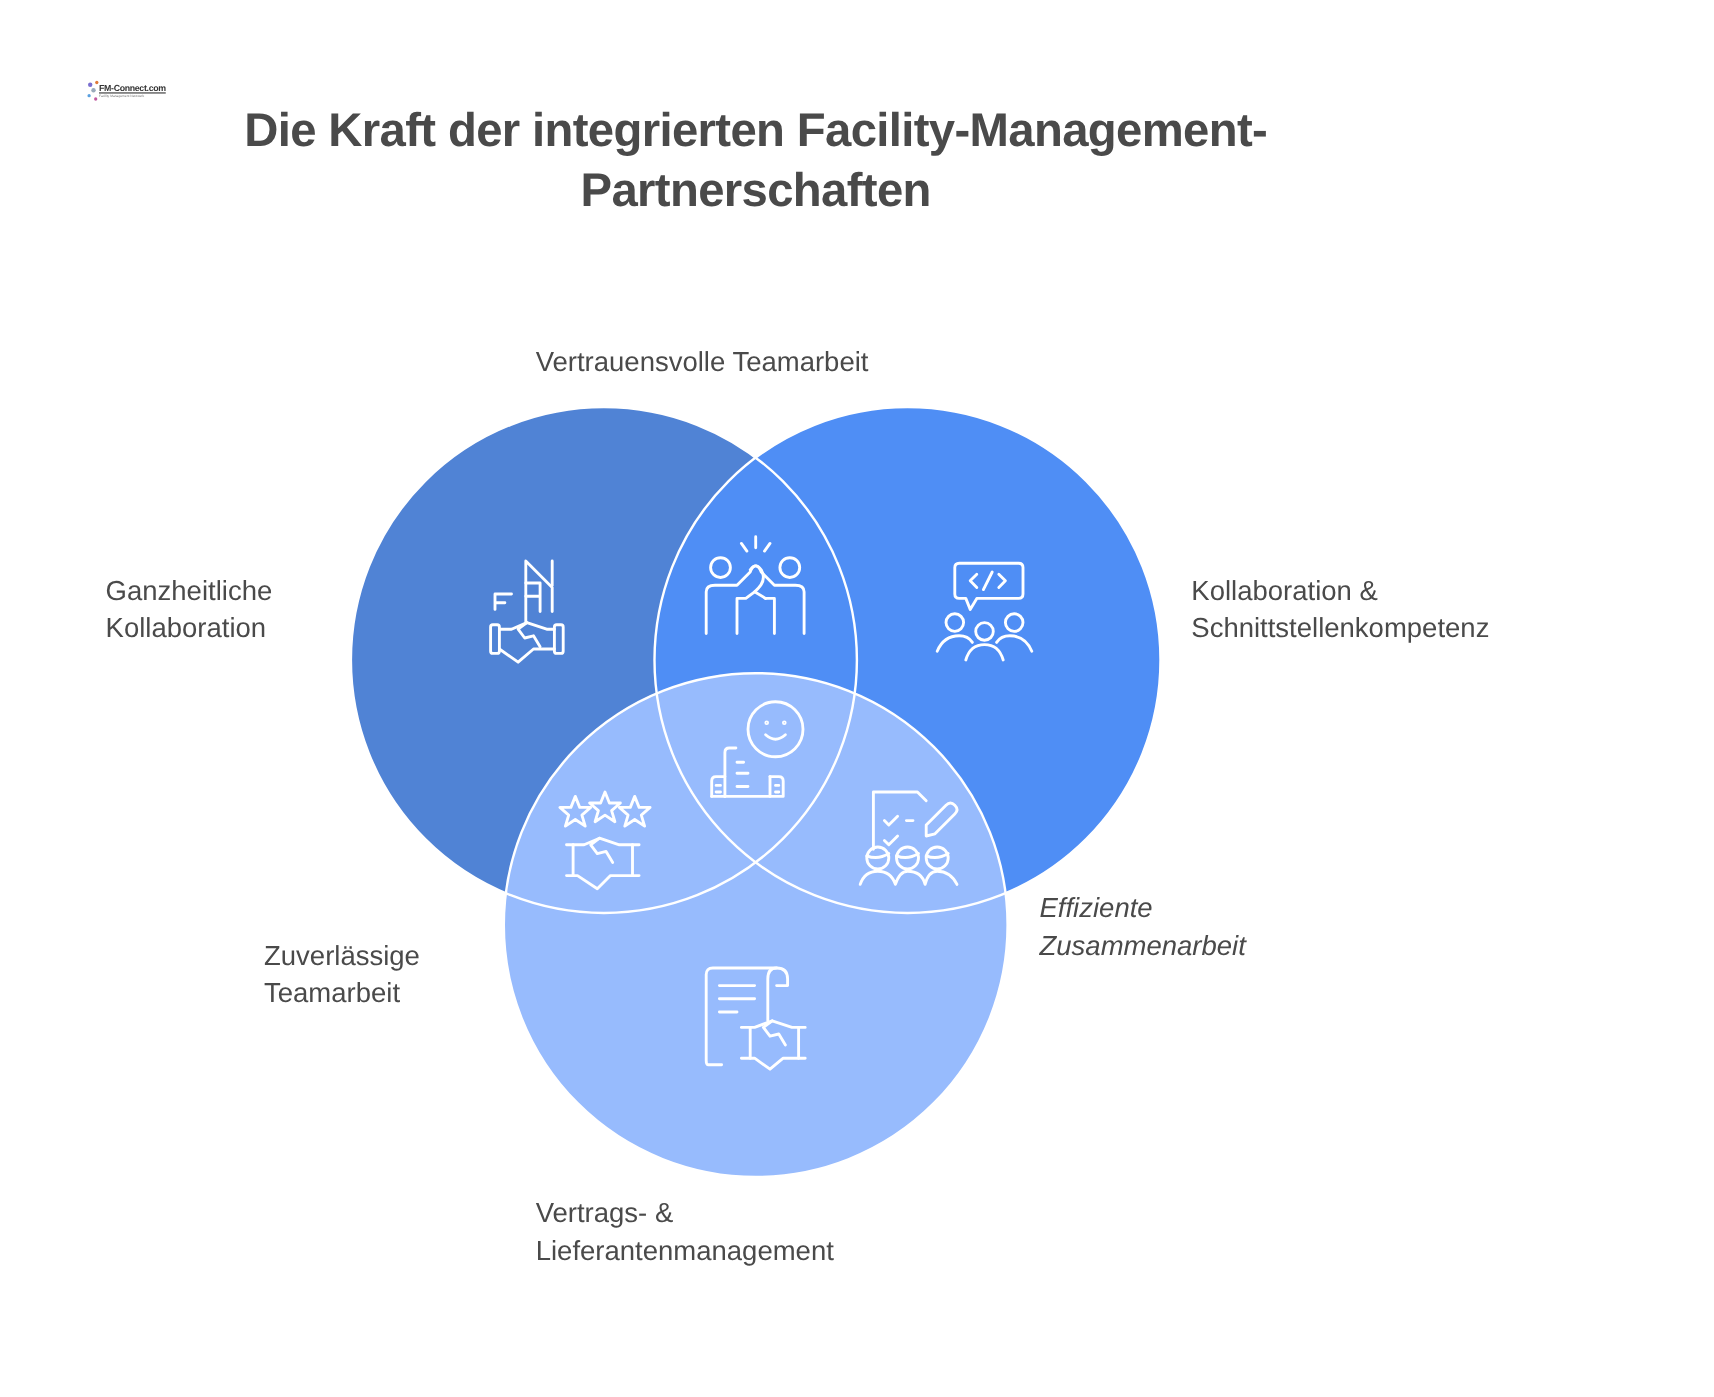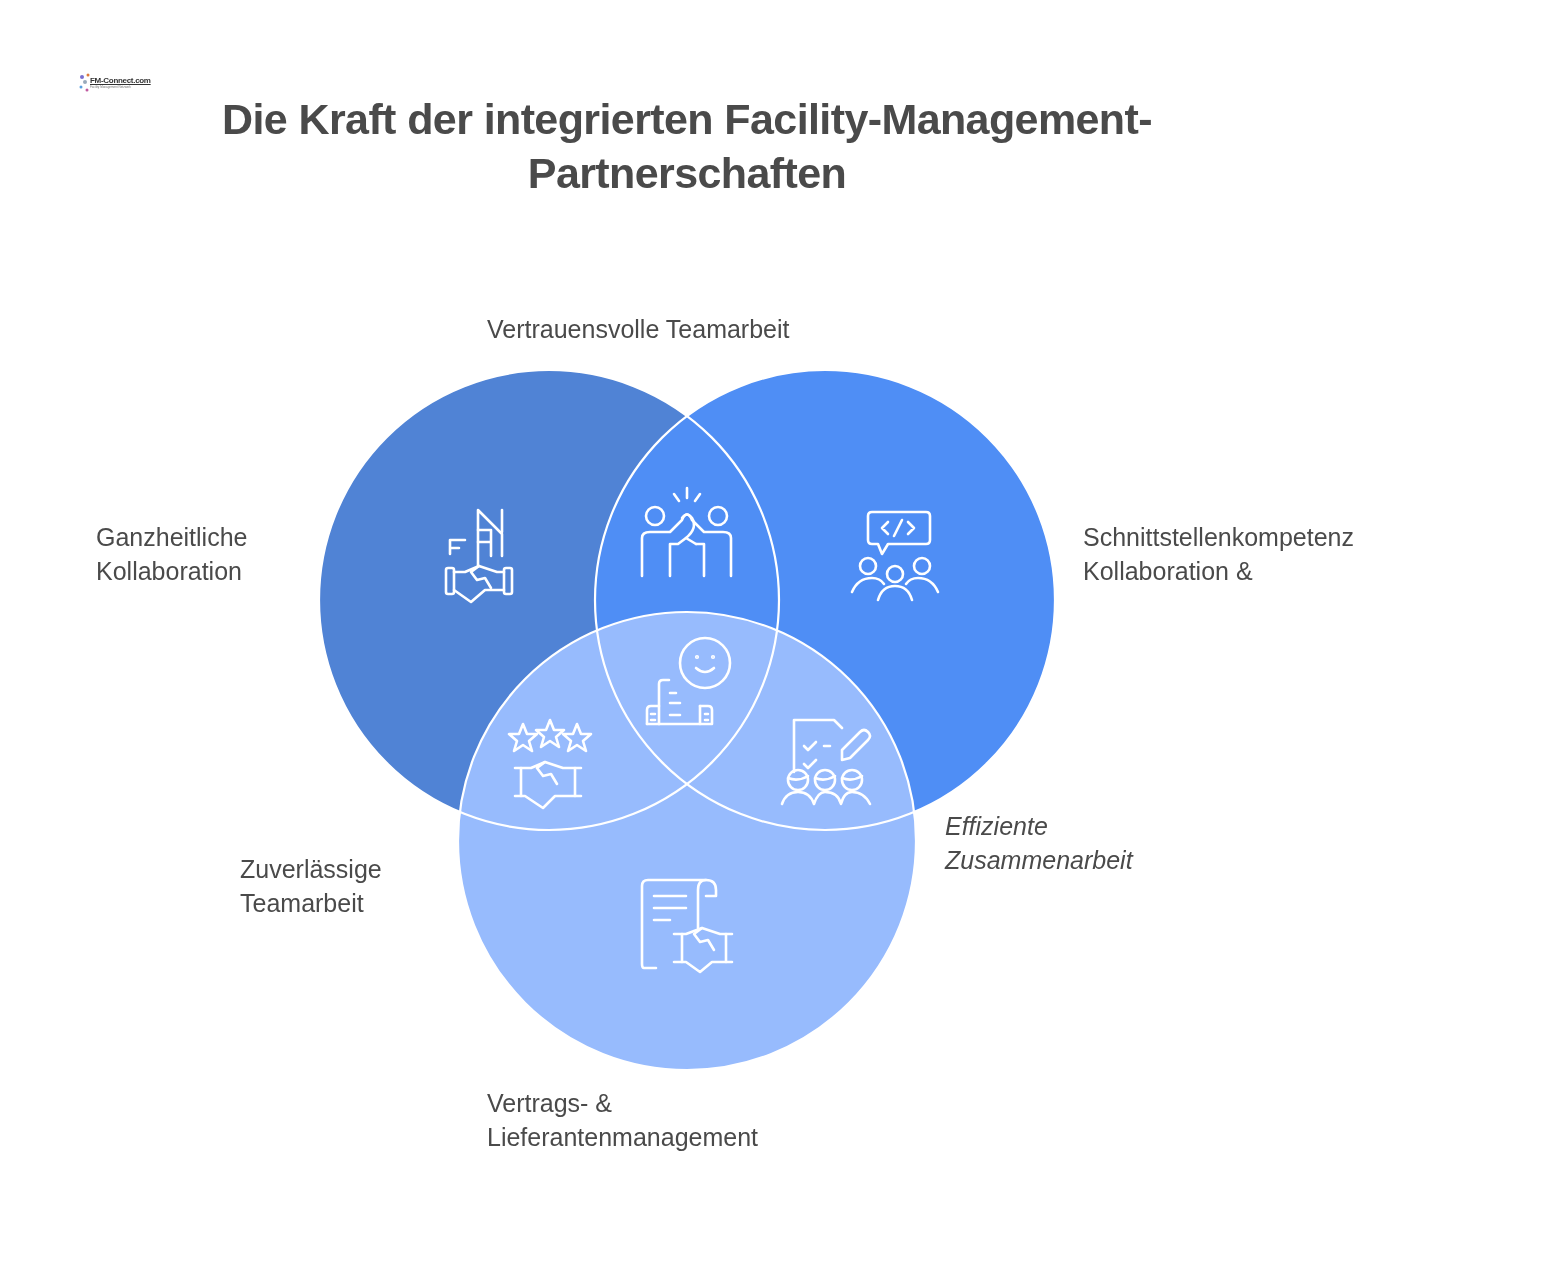--- a/index.html
+++ b/index.html
@@ -132,22 +132,22 @@
 <div class="label c" style="left:487px; top:312px; width:400px;">
   <span>Vertrauensvolle Teamarbeit</span>
 </div>
 
 <div class="label c" style="left:96px; top:520px; width:214px;">
   <span>Ganzheitliche</span>
   <span>Kollaboration</span>
 </div>
 
 <div class="label l" style="left:1083px; top:520px;">
+  <span>Kollaboration &amp;</span>
   <span>Schnittstellenkompetenz</span>
-  <span>Kollaboration &amp;</span>
 </div>
 
 <div class="label c" style="left:240px; top:852px; width:214px;">
   <span>Zuverlässige</span>
   <span>Teamarbeit</span>
 </div>
 
 <div class="label l" style="left:945px; top:809px;font-style:italic;">
   <span>Effiziente</span>
   <span>Zusammenarbeit</span>

